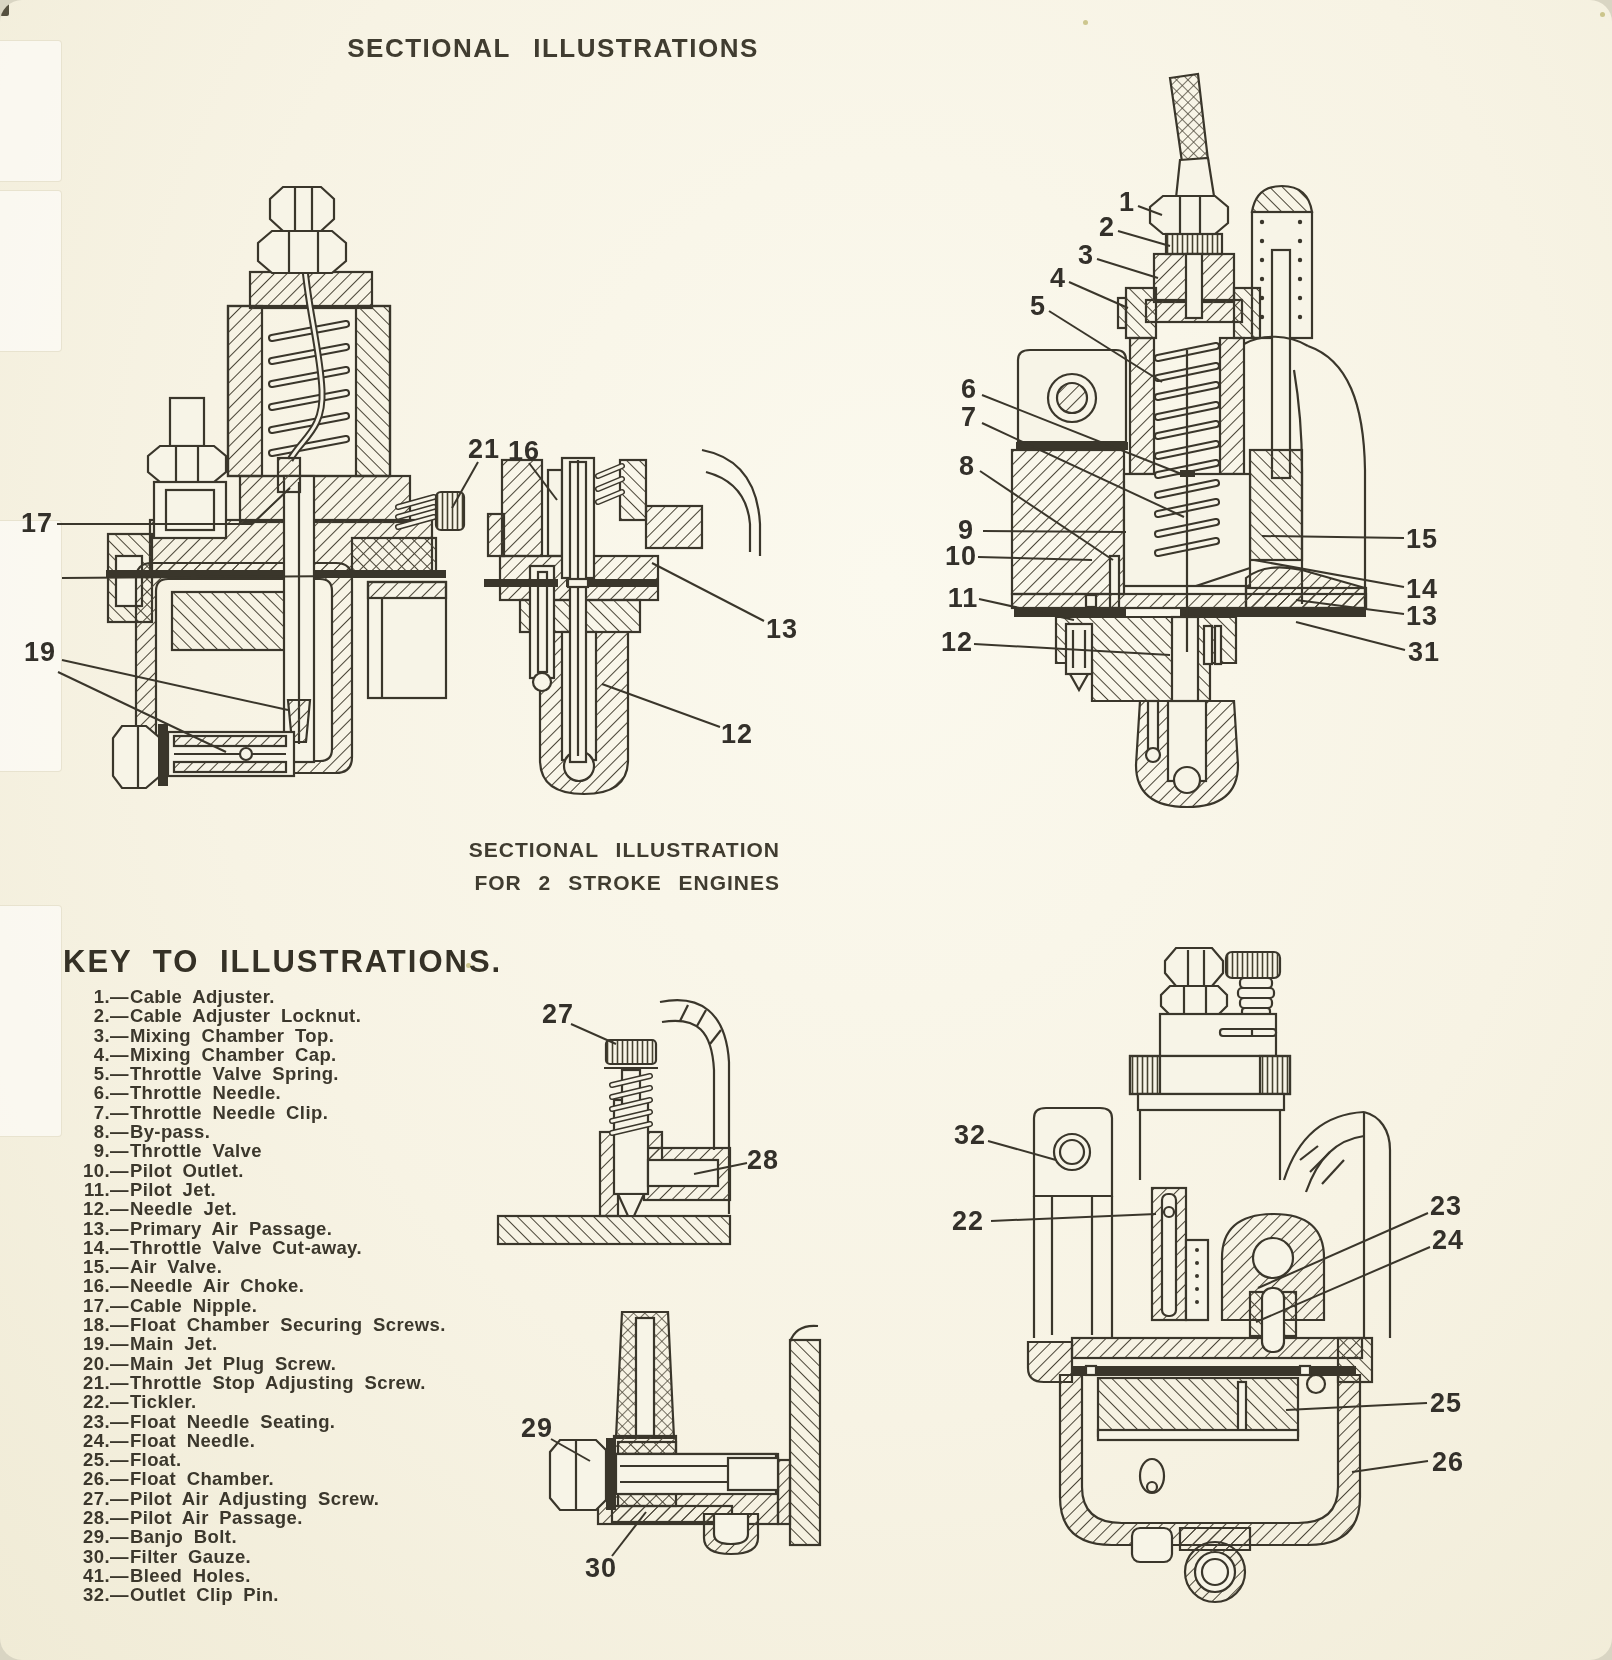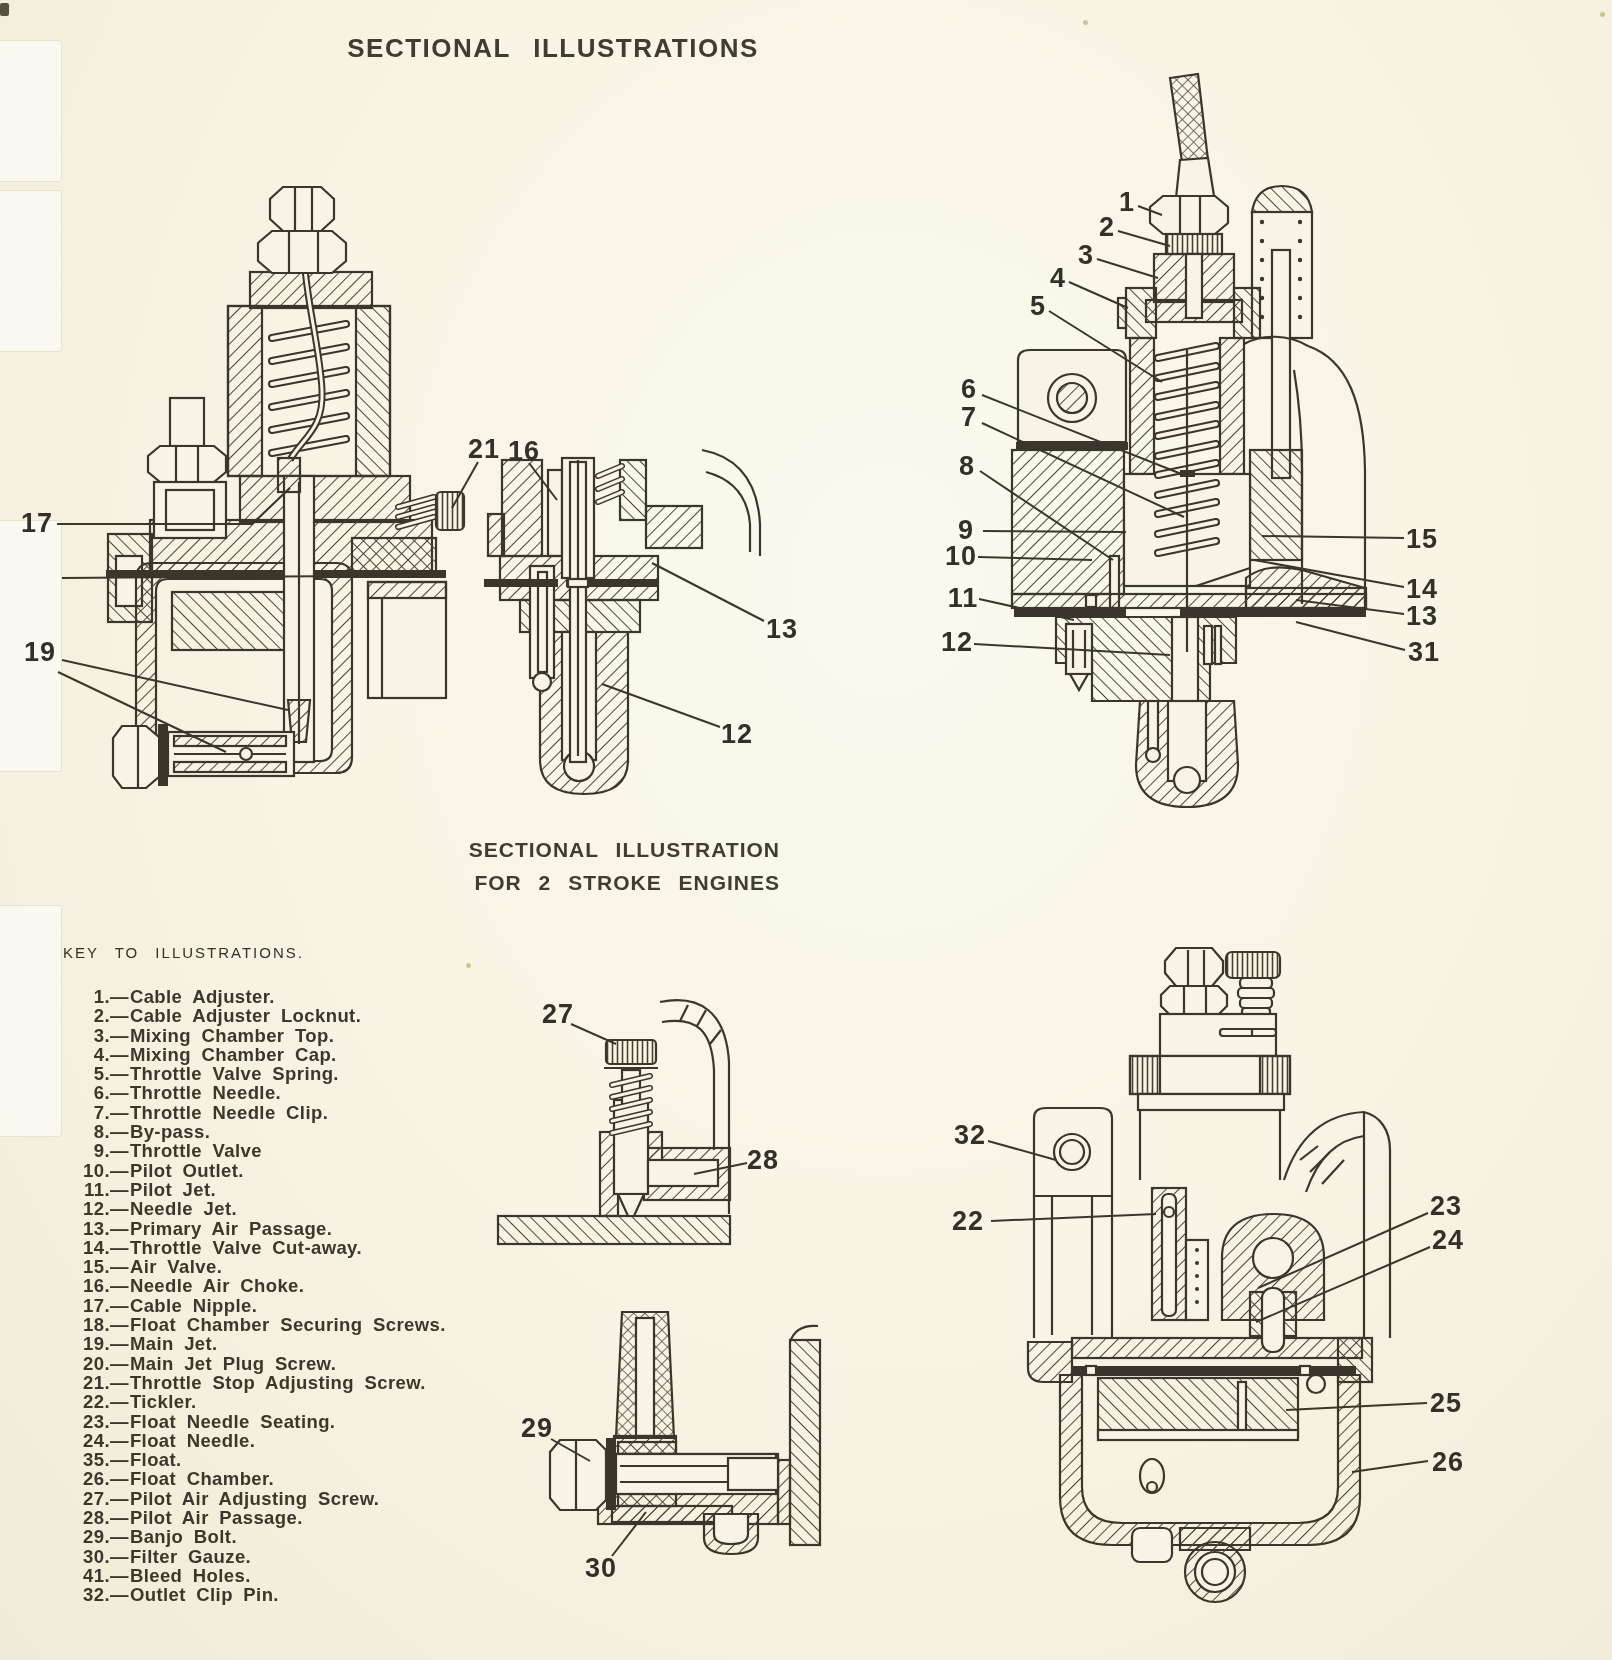--- a/index.html
+++ b/index.html
@@ -1,28 +1,28 @@
 <!DOCTYPE html>
 <html><head>
 <meta charset="utf-8">
 <style>
   html,body{margin:0;padding:0;background:#d9d5c3;}
   .page{position:relative;width:1612px;height:1660px;overflow:hidden;
         background:radial-gradient(ellipse at 55% 35%, #fbf9ee 0%, #f7f3e4 55%, #f0ebd6 100%);
-        font-family:"Liberation Sans", sans-serif;color:#3b372c;}
+        font-family:"Liberation Sans", sans-serif;color:#3b372c;border-radius:22px;}
   .edge{position:absolute;background:rgba(255,255,255,.55);border:1px solid rgba(206,196,158,.4);border-radius:4px;}
   .mark1{position:absolute;left:0;top:3px;width:9px;height:13px;background:#55503f;border-radius:2px;}
   .spot{position:absolute;width:5px;height:5px;border-radius:50%;background:rgba(170,160,70,.55);}
   .title{position:absolute;left:293px;top:26px;width:520px;text-align:center;
          font-size:26px;font-weight:600;letter-spacing:1.5px;word-spacing:14px;
          line-height:44px;color:#403c30;}
   .cap2{position:absolute;left:450px;top:833px;width:330px;text-align:right;
         font-size:21px;font-weight:600;letter-spacing:1px;word-spacing:10px;
         line-height:33px;color:#403c30;}
-  .keyhead{position:absolute;left:63px;top:944px;font-size:15px;font-weight:400;
+  .keyhead{position:absolute;left:63px;top:944px;font-size:31px;font-weight:700;
            letter-spacing:2px;word-spacing:10px;color:#353126;}
   .keylist{position:absolute;left:64px;top:986px;width:420px;}
   .keylist ul{list-style:none;margin:0;padding:0;}
   .keylist li{display:flex;align-items:baseline;height:19.3px;font-size:18.5px;
               font-weight:600;letter-spacing:.4px;word-spacing:5px;color:#3b372c;}
   .kn{width:46px;text-align:right;flex:none;}
   .kd{flex:none;}
   .kt{flex:none;margin-left:1px;}
   .co{position:absolute;transform:translate(-50%,-50%);font-size:27px;font-weight:700;
       letter-spacing:1px;color:#33302a;}
@@ -596,21 +596,21 @@
           <span class="kn">23.</span>
           <span class="kd">—</span>
           <span class="kt">Float Needle Seating.</span>
         </li>
       <li>
           <span class="kn">24.</span>
           <span class="kd">—</span>
           <span class="kt">Float Needle.</span>
         </li>
       <li>
-          <span class="kn">35.</span>
+          <span class="kn">25.</span>
           <span class="kd">—</span>
           <span class="kt">Float.</span>
         </li>
       <li>
           <span class="kn">26.</span>
           <span class="kd">—</span>
           <span class="kt">Float Chamber.</span>
         </li>
       <li>
           <span class="kn">27.</span>

